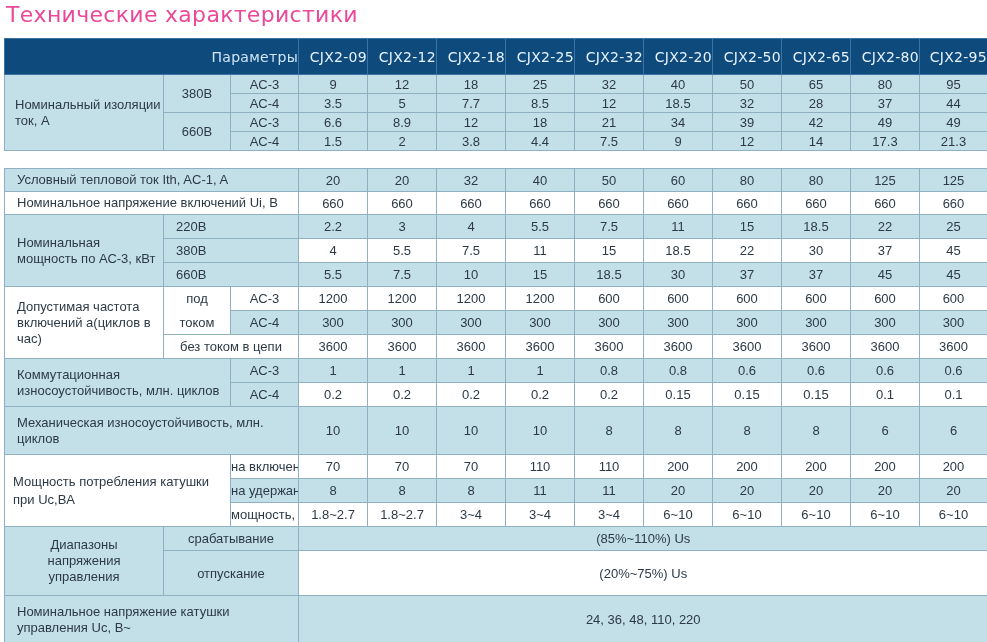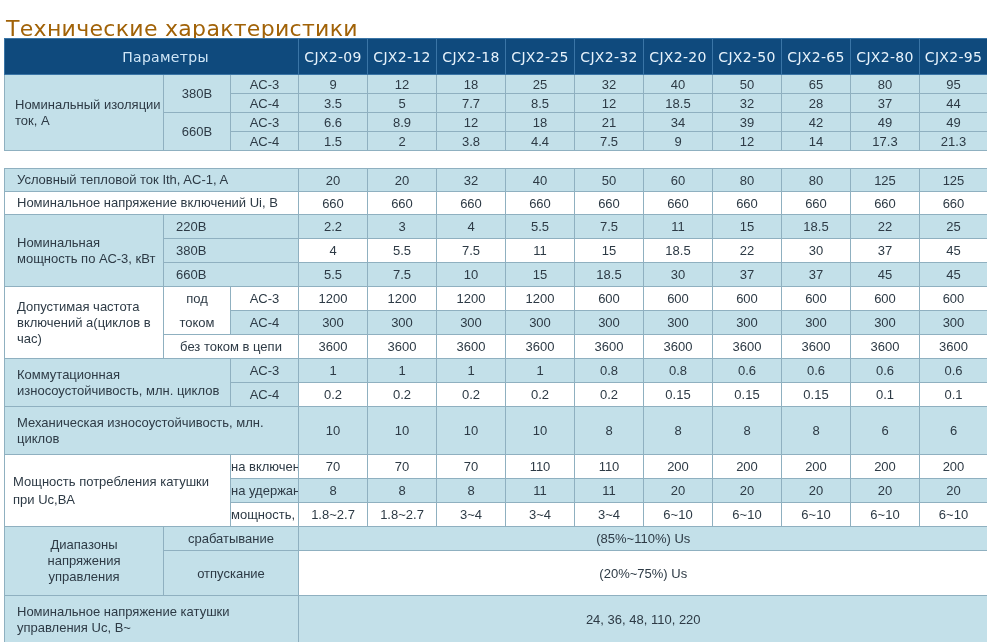--- a/index.html
+++ b/index.html
@@ -4,22 +4,22 @@
 <style>
   html, body { margin:0; padding:0; }
   body {
     width:987px; height:642px; overflow:hidden;
     background:#ffffff;
     font-family:"Liberation Sans", "DejaVu Sans", sans-serif;
     color:#2d3a45;
     position:relative;
   }
   .title {
-    position:absolute; left:6px; top:16px;
-    font-size:22px; font-weight:normal; color:#a16207;
+    position:absolute; left:6px; top:2px;
+    font-size:22px; font-weight:normal; color:#ec4899;
     letter-spacing:0.3px;
     font-family:"DejaVu Sans", sans-serif;
   }
   table.spec {
     position:absolute; left:4px; top:38px;
     width:981px;
     border-collapse:collapse;
     table-layout:fixed;
     font-size:13px;
   }
@@ -28,23 +28,24 @@
     border:1px solid #8fb0c0;
     overflow:hidden; white-space:nowrap;
   }
   table.spec thead th {
     background:#0f4a7d; color:#e6f2fb;
     font-weight:normal; font-size:14px;
     height:35px;
     border-color:#3a75a6;
     font-family:"DejaVu Sans", sans-serif;
     letter-spacing:0.3px;
+    text-align:right;
   }
   table.spec thead th.param-h {
-    text-align:center; padding-left:28px; color:#cfe6f7;
+    text-align:right; padding-left:28px; color:#cfe6f7;
   }
   .b { background:#c3e0e9; }
   .w { background:#ffffff; }
   .l { text-align:left !important; padding-left:12px !important; white-space:normal !important; line-height:16px; }
   .lc { white-space:normal !important; line-height:16px; }
   .big { font-size:13px; }
   tr.h19 td { height:18px; }
   tr.h22 td { height:22px;margin-left:44px; }
   tr.h23 td { height:23px; }
   tr.h24 td { height:23px; }

